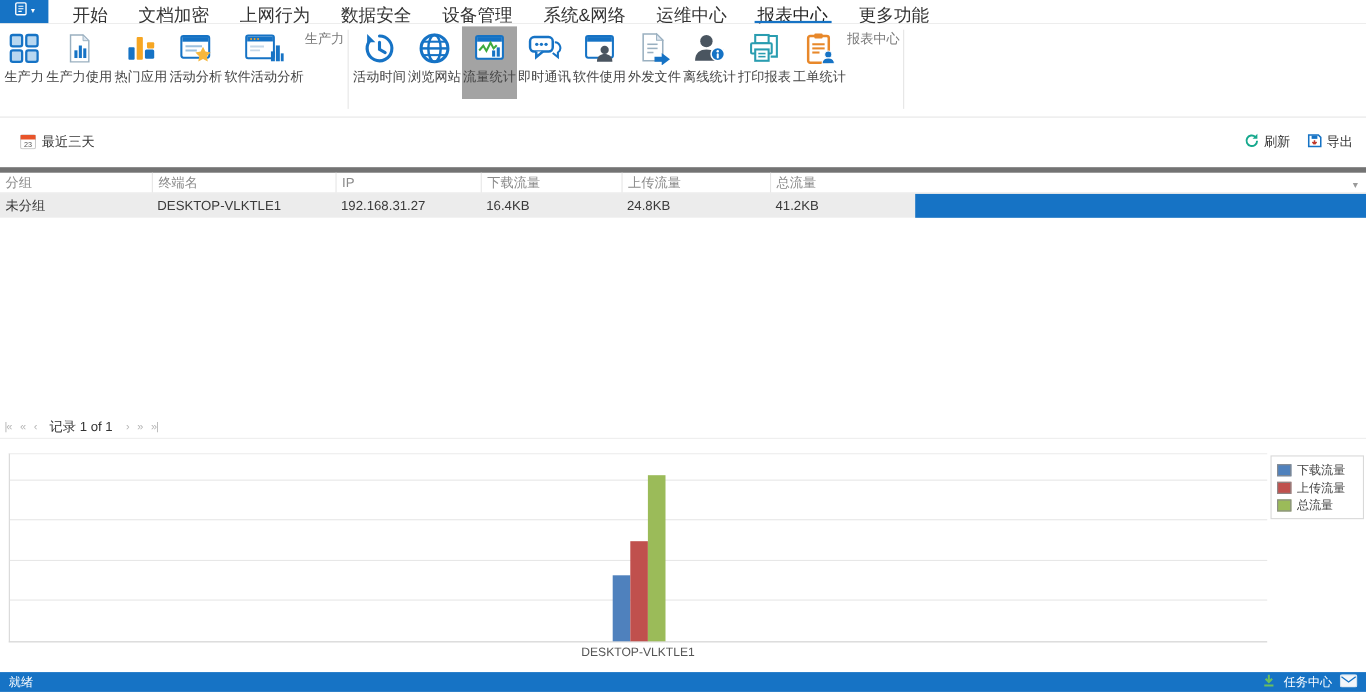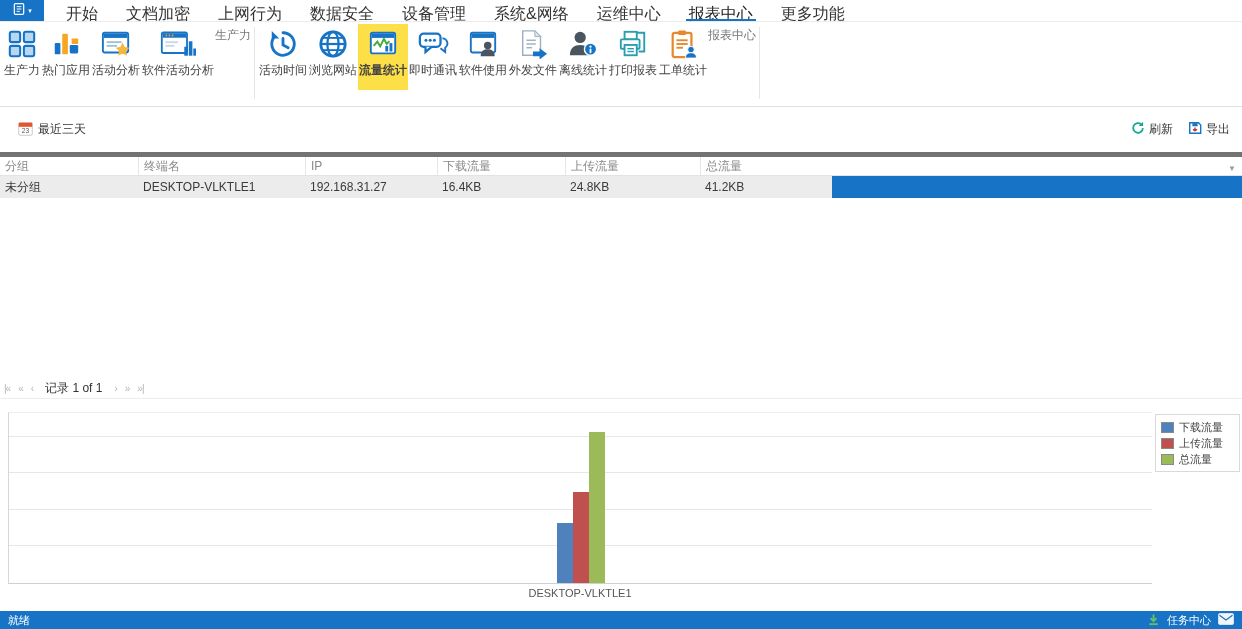--- a/index.html
+++ b/index.html
@@ -18,21 +18,21 @@
 
   
   .ribbon{height:85px;border-bottom:1px solid #e0e0e0;display:flex;padding:2px 0 0 3px;background:#fff;}
   .ribbon-group{display:flex;flex-direction:row;}
   .rg-buttons{display:flex;height:66px;}
   .rg-label{font-size:12px;color:#777;text-align:center;padding-top:3px;}
   .rg-divider{width:1px;background:#e5e5e5;margin:3px 3px 7px;}
   .ribbon-btn{display:flex;flex-direction:column;align-items:center;padding:3px 1px 0;cursor:pointer;}
   .ribbon-btn .ric{height:33px;display:flex;align-items:center;justify-content:center;}
   .ribbon-btn .rlb{font-size:12px;color:#444;white-space:nowrap;margin-top:2px;}
-  .ribbon-btn.selected{background:#fde047;font-weight:bold;}
+  .ribbon-btn.selected{background:#a3a3a3;}
 
   
   .toolbar{height:45px;display:flex;align-items:center;padding:0 12px 0 18px;background:#fff;}
   .date-filter{display:flex;align-items:center;gap:5px;font-size:12px;color:#333;cursor:pointer;}
   .toolbar-right{margin-left:auto;display:flex;gap:15px;}
   .tool-btn{display:flex;align-items:flex-end;gap:4px;font-size:12px;color:#333;cursor:pointer;}
 
   
   .tbl-header{display:flex;height:24px;border-top:5px solid #737373;border-bottom:1px solid #e3e3e3;position:relative;background:#fff;}
   .th{font-size:12px;color:#8a8a8a;padding-left:5px;display:flex;align-items:center;border-left:1px solid #e6e6e6;cursor:pointer;}
@@ -104,20 +104,34 @@
           <svg width="30" height="30" viewBox="0 0 32 32">
               <g fill="#b8d7f0" stroke="#1673c5" stroke-width="2.2">
                 <rect x="3" y="3" width="11" height="11" rx="2"></rect>
                 <rect x="18" y="3" width="11" height="11" rx="2"></rect>
                 <rect x="3" y="18" width="11" height="11" rx="2"></rect>
                 <rect x="18" y="18" width="11" height="11" rx="2"></rect>
               </g>
             </svg>
         </span>
         <span class="rlb">生产力</span>
+      </div>
+      <div class="ribbon-btn">
+        <span class="ric">
+          <svg width="28" height="30" viewBox="0 0 32 32">
+              <path d="M7 2h13l6 6v22H7z" fill="#fff" stroke="#9ab0c0" stroke-width="1.5"></path>
+              <path d="M20 2l6 6h-6z" fill="#dce6f0" stroke="#9ab0c0"></path>
+              <g fill="#1673c5">
+                <rect x="11" y="18" width="3.2" height="8"></rect>
+                <rect x="15.6" y="13" width="3.2" height="13"></rect>
+                <rect x="20.2" y="16" width="3.2" height="10"></rect>
+              </g>
+            </svg>
+        </span>
+        <span class="rlb">生产力使用</span>
       </div>
       <div class="ribbon-btn">
         <span class="ric">
           <svg width="30" height="30" viewBox="0 0 32 32">
               <rect x="4" y="15" width="6" height="12" rx="1" fill="#1673c5"></rect>
               <rect x="12" y="5" width="6" height="22" rx="1" fill="#f6a623"></rect>
               <rect x="20" y="17" width="9" height="9" rx="1.5" fill="#1673c5"></rect>
               <rect x="22" y="10" width="7" height="6" rx="1" fill="#f6a623"></rect>
             </svg>
         </span>

